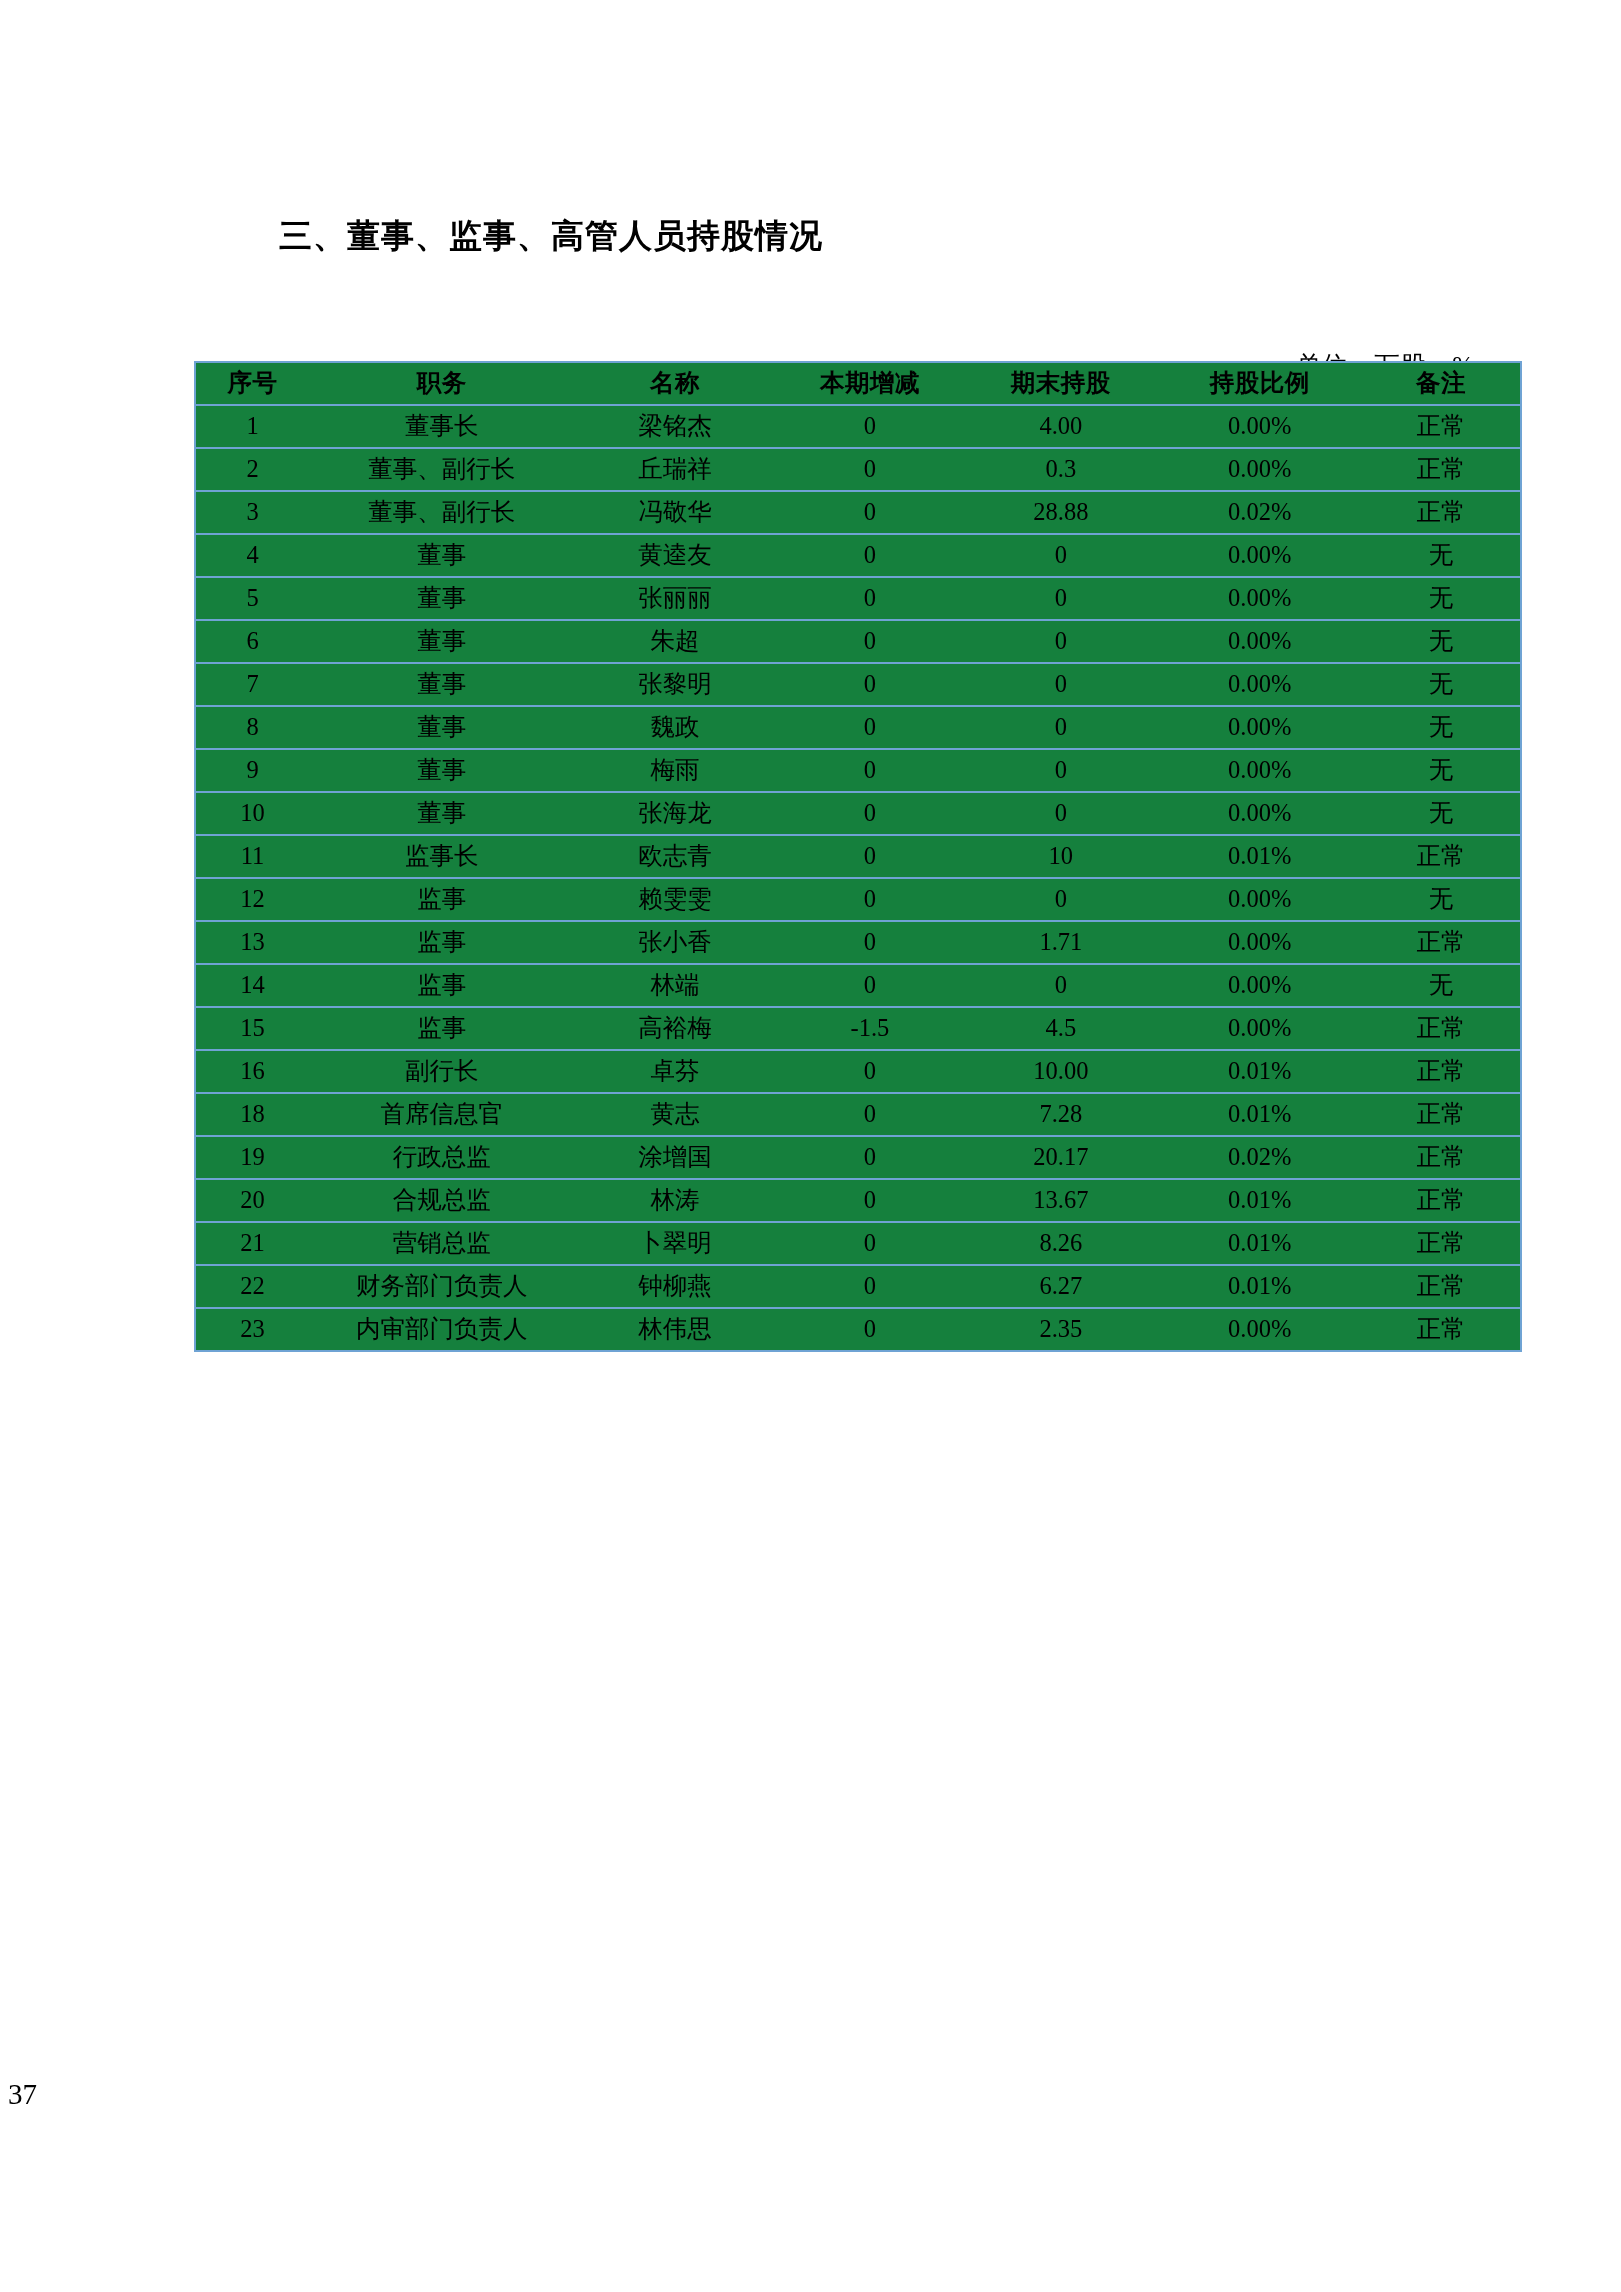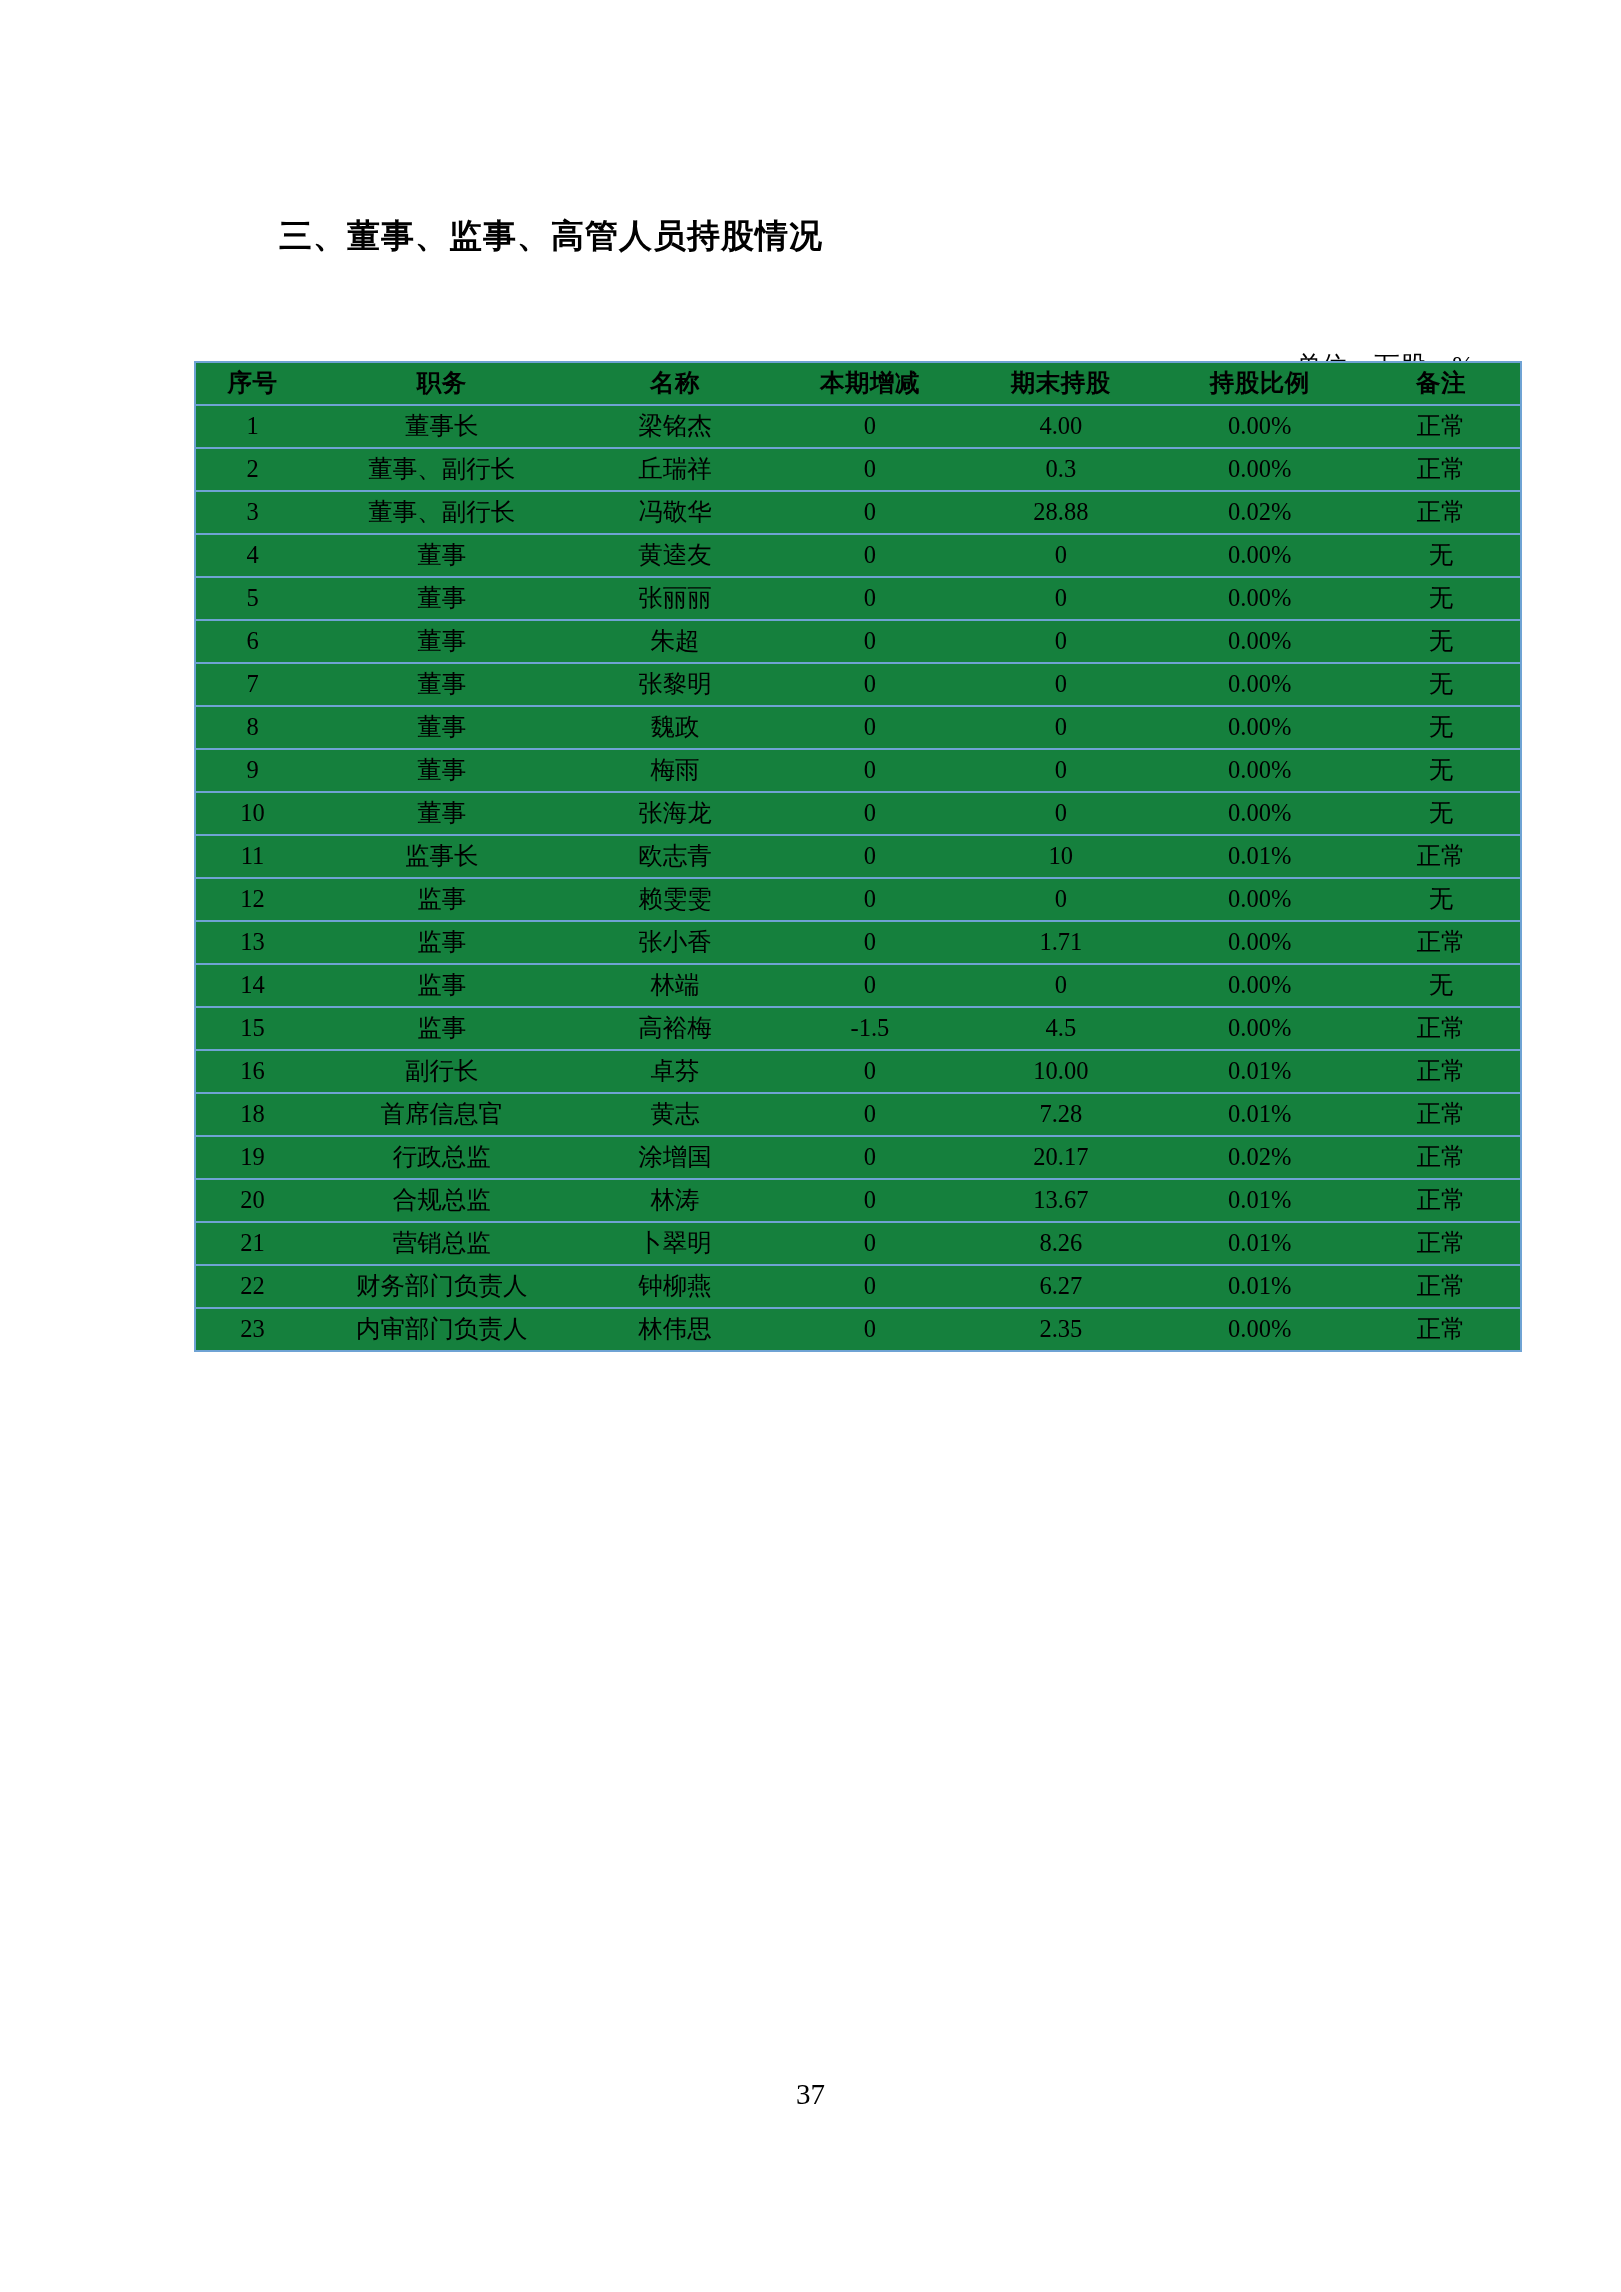--- a/index.html
+++ b/index.html
@@ -104,23 +104,24 @@
   table.holdings td:last-child {
     border-right: 2.9px solid #6FA3D4;
   }
 
   
   .page-number {
     position: absolute;
     left: 0;
     right: 0;
     top: 2078px;
-    text-align: center;
+    text-align: left;
     font-family: "Liberation Serif", "DejaVu Serif", serif;
     font-size: 29px;
+    padding-left: 8px;
   }
 </style>
 </head>
 <body>
 
 <div class="page">
 
   <h2 class="section-title">三、董事、监事、高管人员持股情况</h2>
 
   <div class="unit-caption">单位：万股，%</div>

